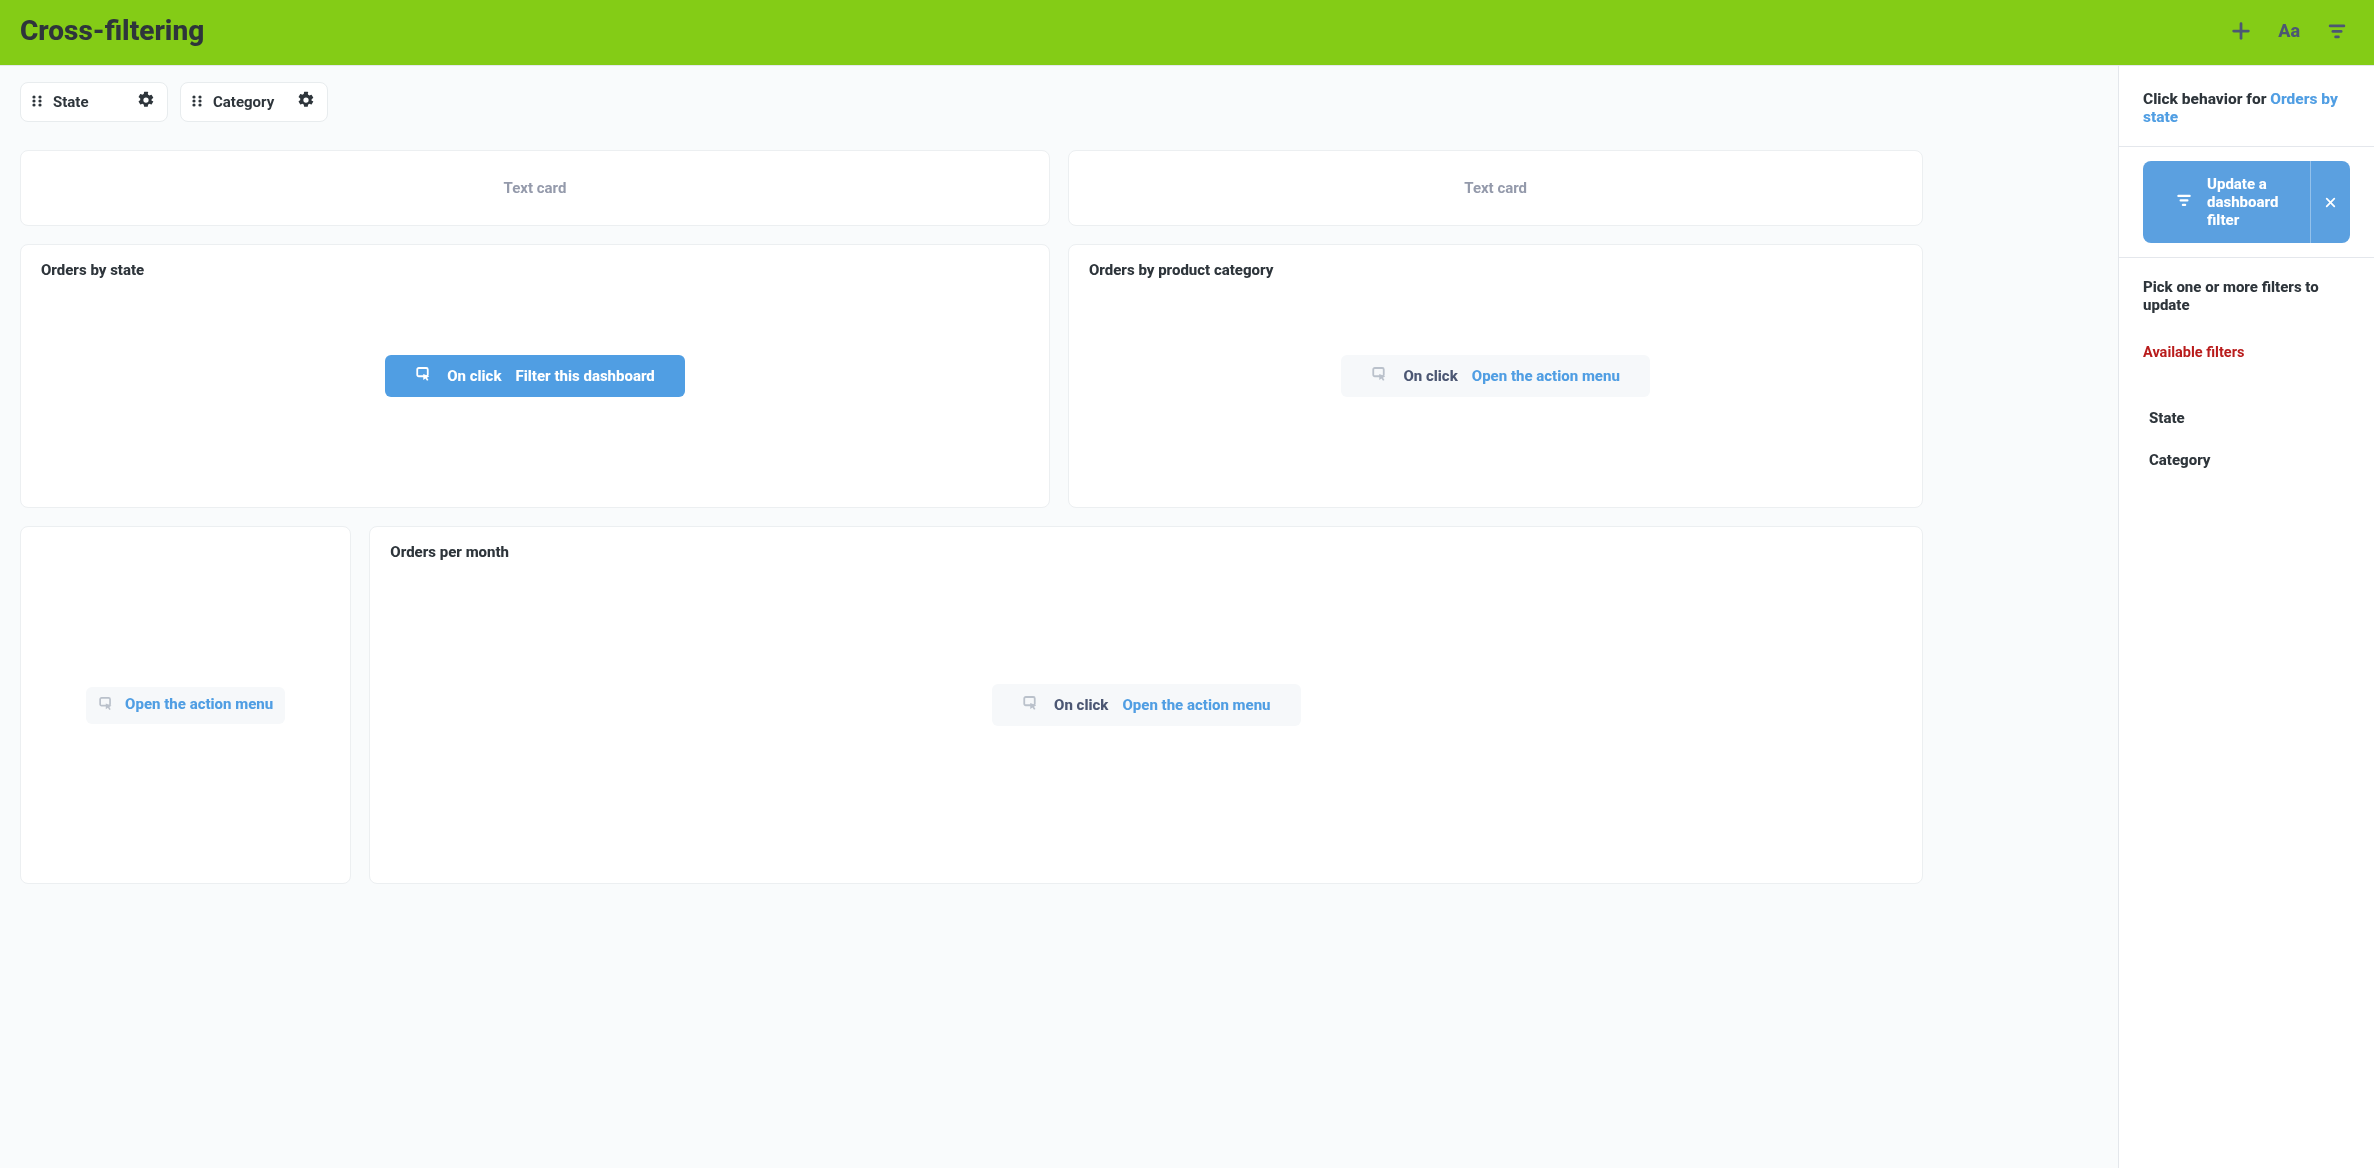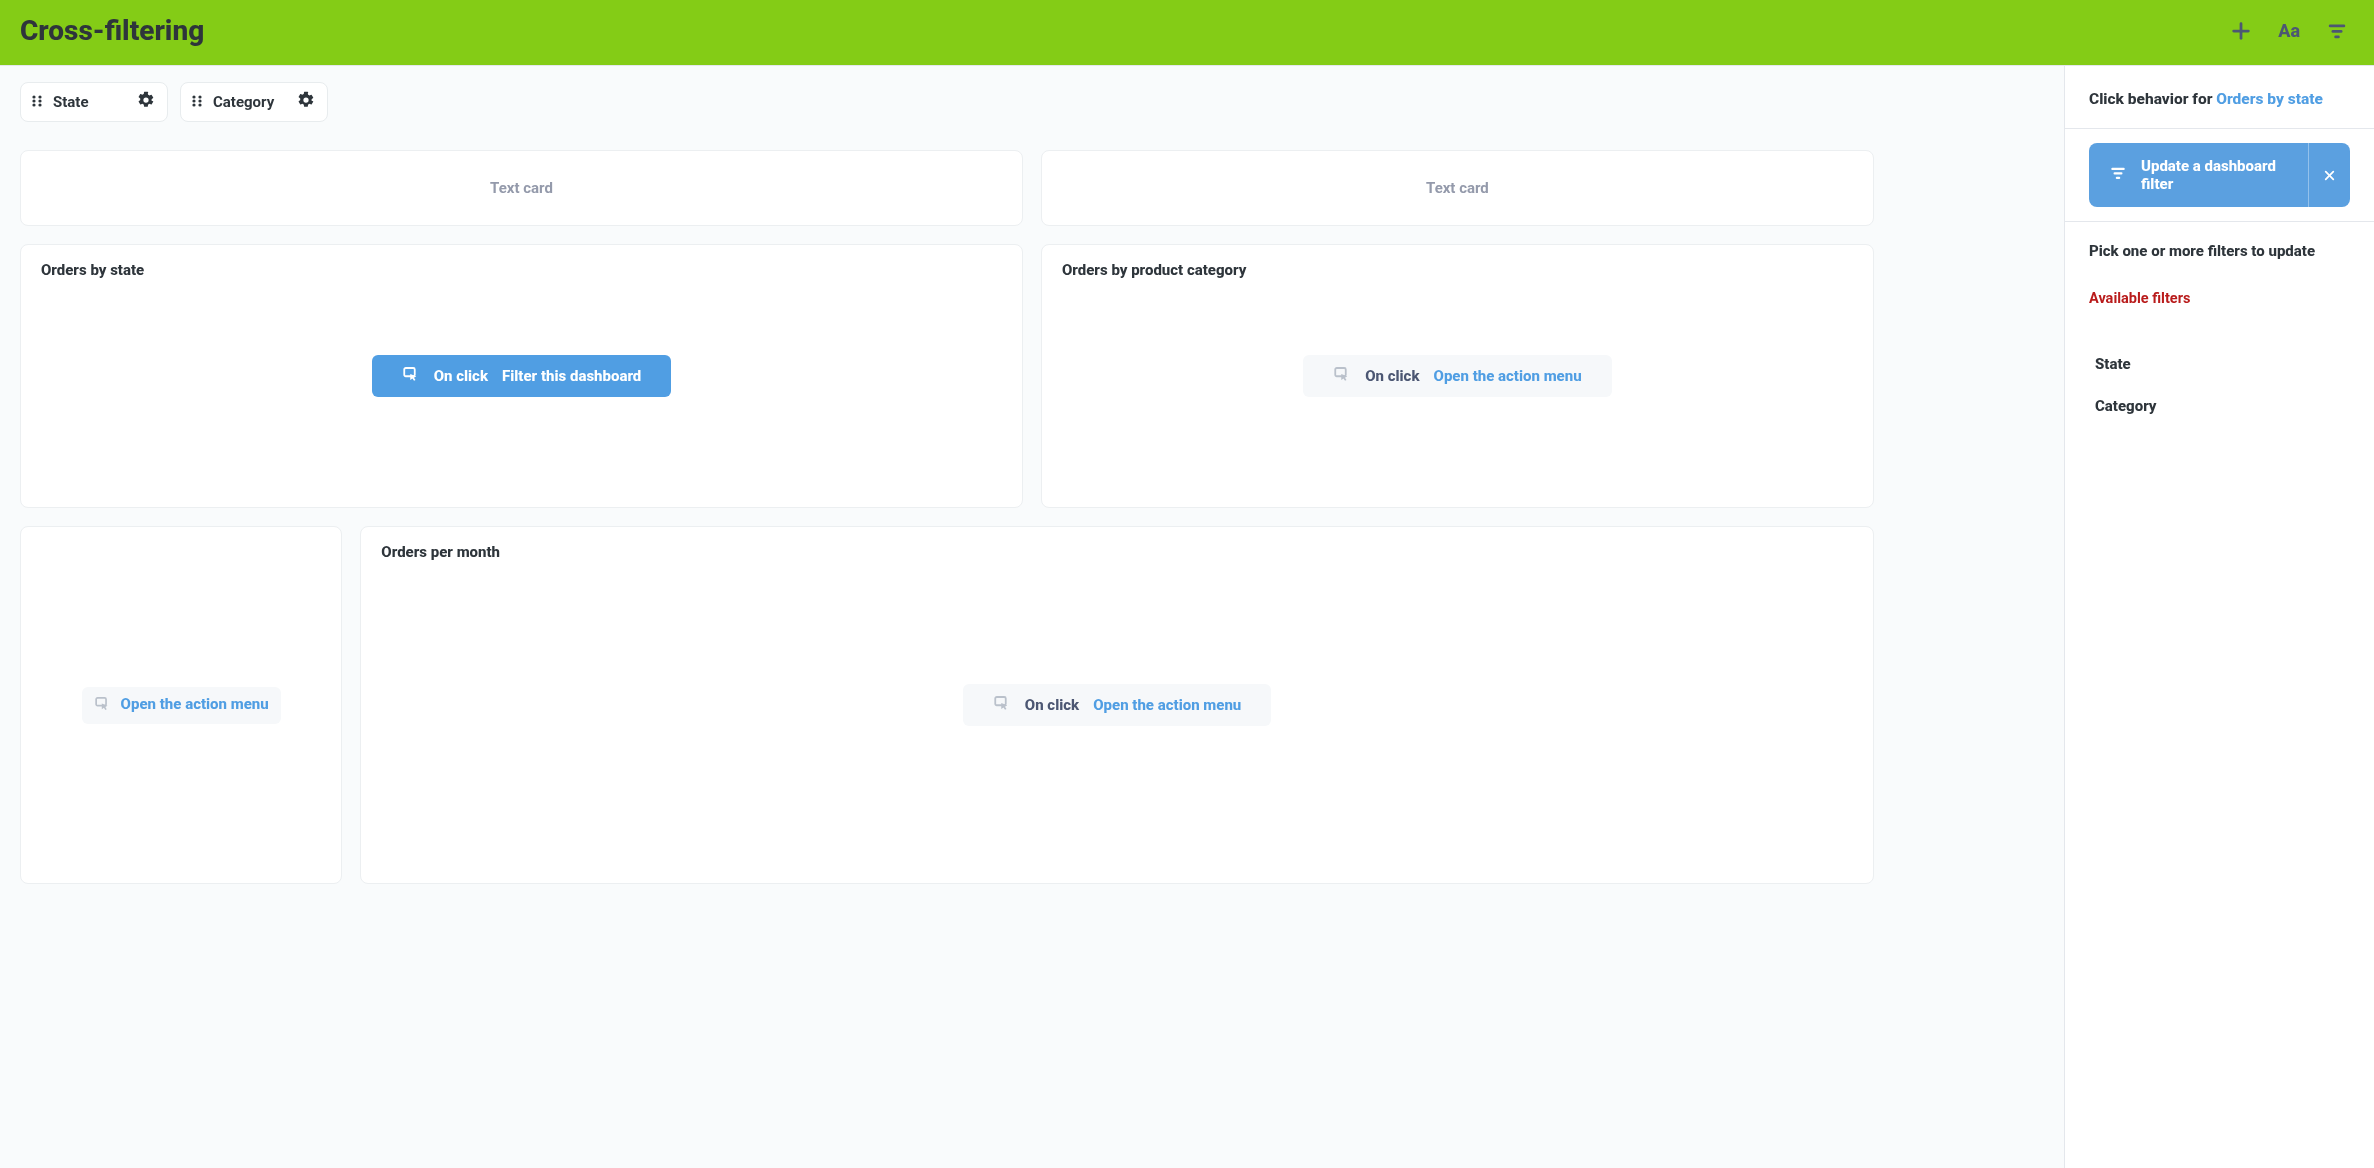--- a/index.html
+++ b/index.html
@@ -171,21 +171,21 @@
   
   .g-text1 { grid-column: 1 / span 6; grid-row: 1 / span 1; }
   .g-text2 { grid-column: 7 / span 5; grid-row: 1 / span 1; }
   .g-card1 { grid-column: 1 / span 6; grid-row: 2 / span 3; }
   .g-card2 { grid-column: 7 / span 5; grid-row: 2 / span 3; }
   .g-card3 { grid-column: 1 / span 2; grid-row: 5 / span 4; }
   .g-card4 { grid-column: 3 / span 9; grid-row: 5 / span 4; }
 
   
   .sidebar {
-    width: 310px;
+    width: 256px;
     background: #fff;
     border-left: 1px solid var(--border-light);
     display: flex;
     flex-direction: column;
   }
   .sidebar-header {
     padding: 24px 24px 20px 24px;
     font-size: 15.5px;
     font-weight: 800;
     color: var(--text-dark);
@@ -206,21 +206,21 @@
     color: #fff;
     border-radius: 8px;
     overflow: hidden;
     cursor: pointer;
   }
   .update-filter-btn .main {
     flex: 1;
     display: flex;
     align-items: center;
     gap: 14px;
-    padding: 14px 20px;
+    padding: 14px 32px;
     font-weight: 800;
     font-size: 15px;
   }
   .update-filter-btn .closer {
     width: 42px;
     display: flex;
     align-items: center;
     justify-content: center;
     border-left: 1px solid rgba(255,255,255,0.35);
   }

